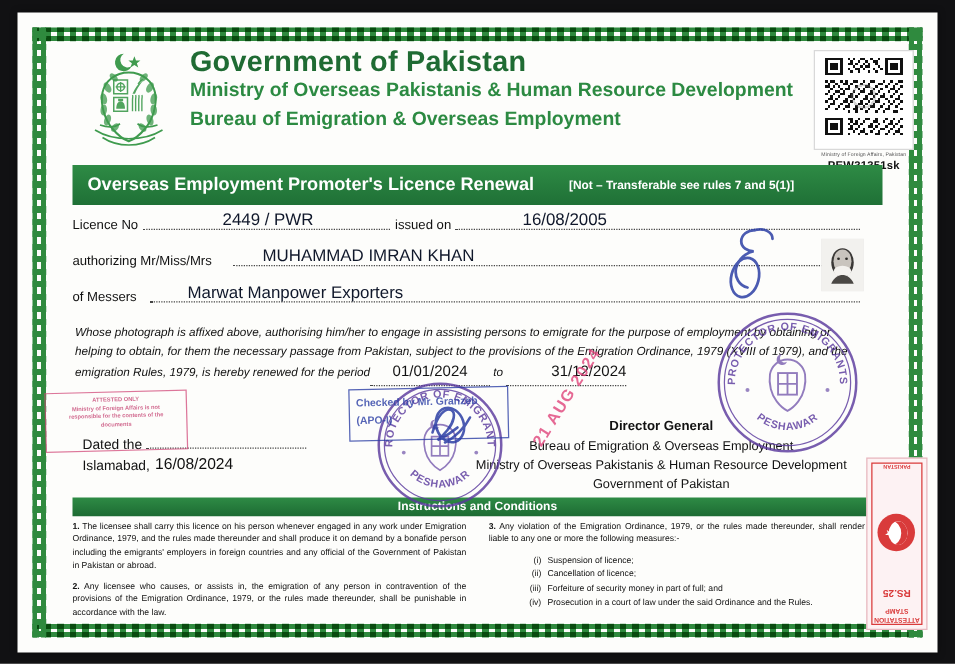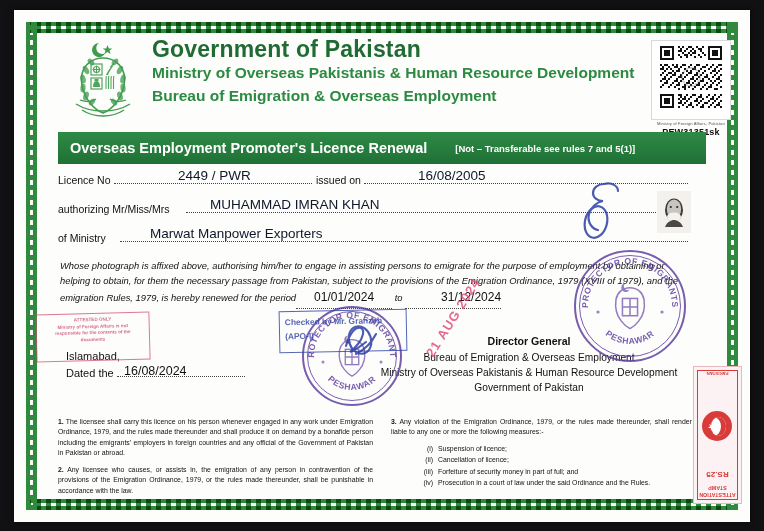--- a/index.html
+++ b/index.html
@@ -440,21 +440,21 @@
         <span class="val" style="left:360px">16/08/2005</span>
       </div>
 
       <div class="frow">
         <span class="lbl" style="left:0">authorizing Mr/Miss/Mrs</span>
         <span class="dots" style="left:128px;width:502px"></span>
         <span class="val" style="left:152px">MUHAMMAD IMRAN KHAN</span>
       </div>
 
       <div class="frow">
-        <span class="lbl" style="left:0">of Ministry</span>
+        <span class="lbl" style="left:0">of Messers</span>
         <span class="dots" style="left:62px;width:568px"></span>
         <span class="val" style="left:92px">Marwat Manpower Exporters</span>
       </div>
     </div>
 
     <div class="photo">
       <svg viewBox="0 0 34 42" width="34" height="42">
         <rect width="34" height="42" fill="#f2f1ee"></rect>
         <ellipse cx="17" cy="19" rx="9" ry="11.5" fill="#3a3836"></ellipse>
         <ellipse cx="17" cy="18" rx="7.2" ry="9.5" fill="#c9c4be"></ellipse>
@@ -465,32 +465,35 @@
       </svg>
     </div>
 
     <div class="para">
       <span>Whose photograph is affixed above, authorising him/her to engage in assisting  persons to emigrate for the purpose of employment by obtaining or helping to obtain, for them the necessary passage from Pakistan, subject to the provisions of the Emigration Ordinance, 1979 (XVIII of 1979), and the emigration Rules, 1979, is hereby renewed for the period</span><span style="border-bottom:1.4px dotted #444;display:inline-block;min-width:96px;text-align:center" class="pv">01/01/2024</span>
       <span>to</span>
       <span style="border-bottom:1.4px dotted #444;display:inline-block;min-width:96px;text-align:right" class="pv">31/12/2024</span>
     </div>
 
     <div class="isl">
+      <div><span>Dated the</span> <span class="dl"></span></div>
       <div>Islamabad,</div>
-      <div><span>Dated the</span> <span class="dl"></span></div>
       <div class="dv">16/08/2024</div>
     </div>
 
     <div class="dg">
       <b>Director General</b><br>
       <span>Bureau of Emigration &amp; Overseas Employment</span><br>
       <span>Ministry of Overseas Pakistanis &amp; Human Resource Development</span><br>
       <span>Government of Pakistan</span>
     </div>
 
+    <div class="ibar">
+      <span>Instructions and Conditions</span>
+    </div>
 
     <div class="icols">
       <div class="icol">
         <p><span class="n">1.</span>
            <span>The licensee shall carry this licence on his person whenever engaged in any work under Emigration Ordinance, 1979, and the rules made thereunder and shall produce it on demand by a bonafide person including the emigrants' employers in foreign countries and any official of the Government of Pakistan in Pakistan or abroad.</span></p>
         <p><span class="n">2.</span>
            <span>Any licensee who causes, or assists in, the emigration of any person in contravention of the provisions of the Emigration Ordinance, 1979, or the rules made thereunder, shall be punishable in accordance with the law.</span></p>
       </div>
       <div class="icol">
         <p><span class="n">3.</span>

